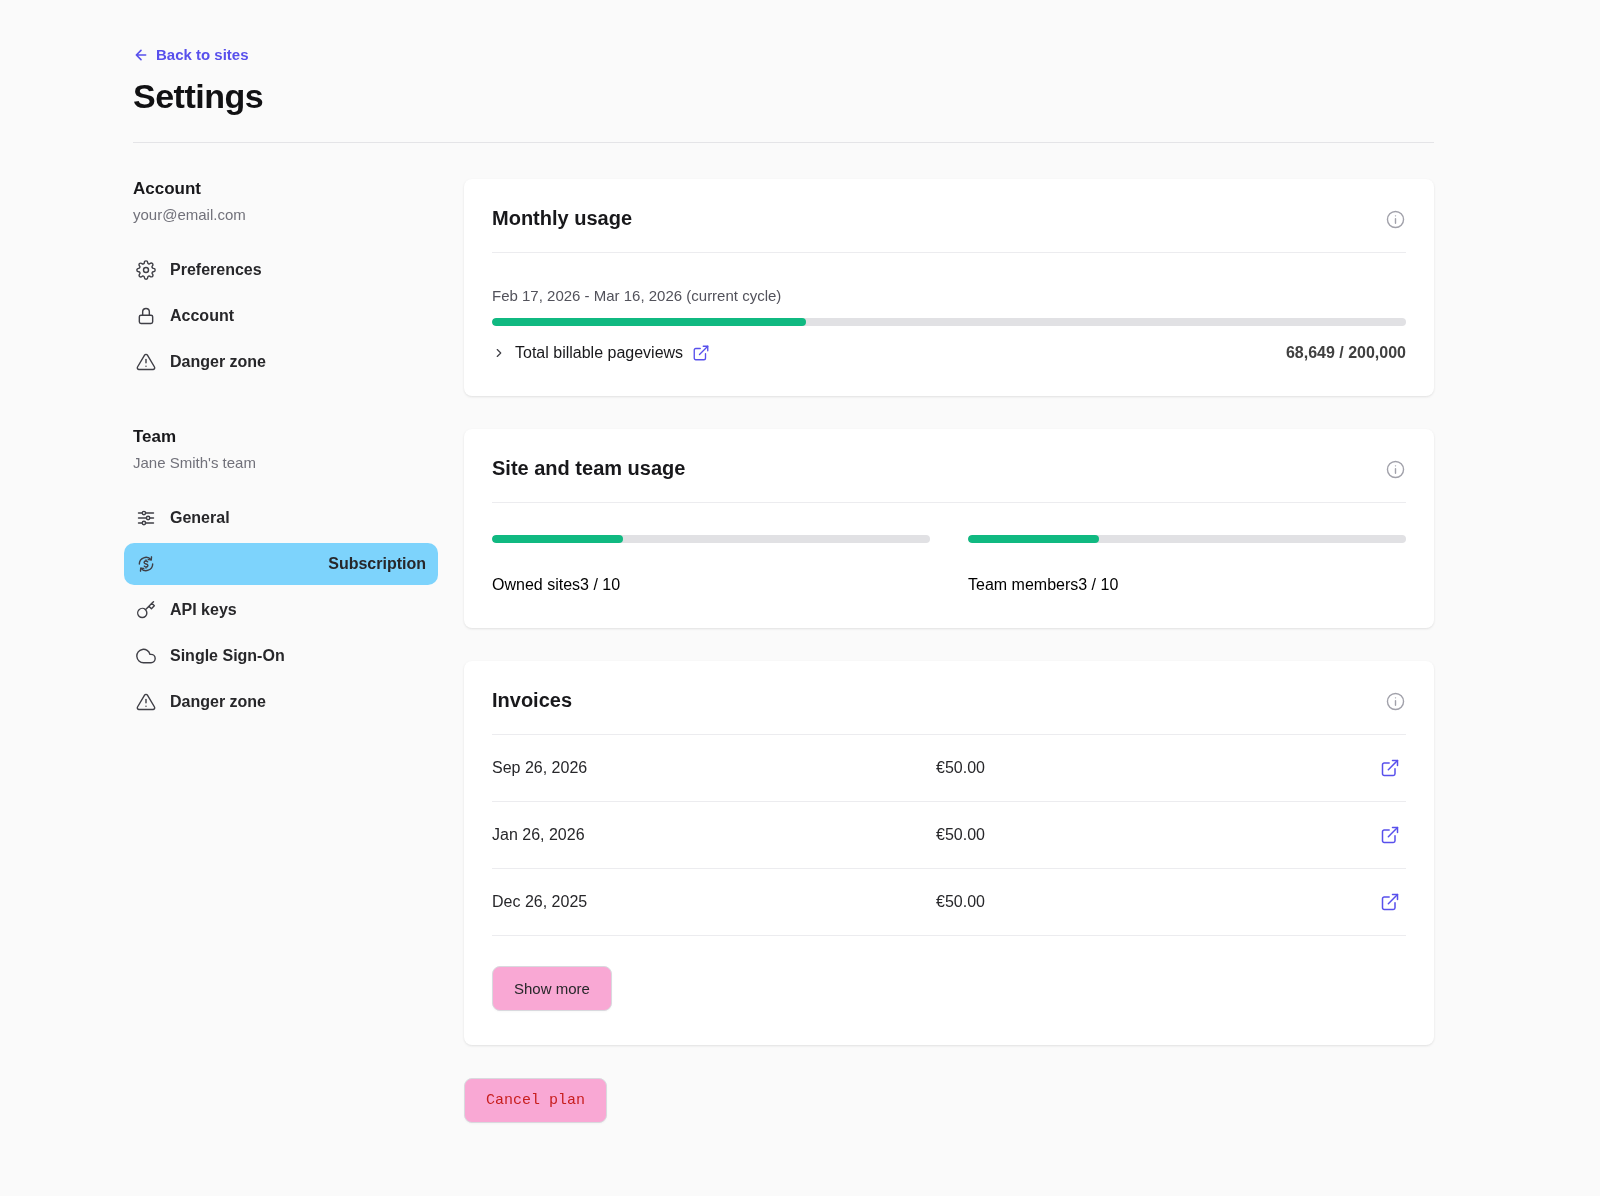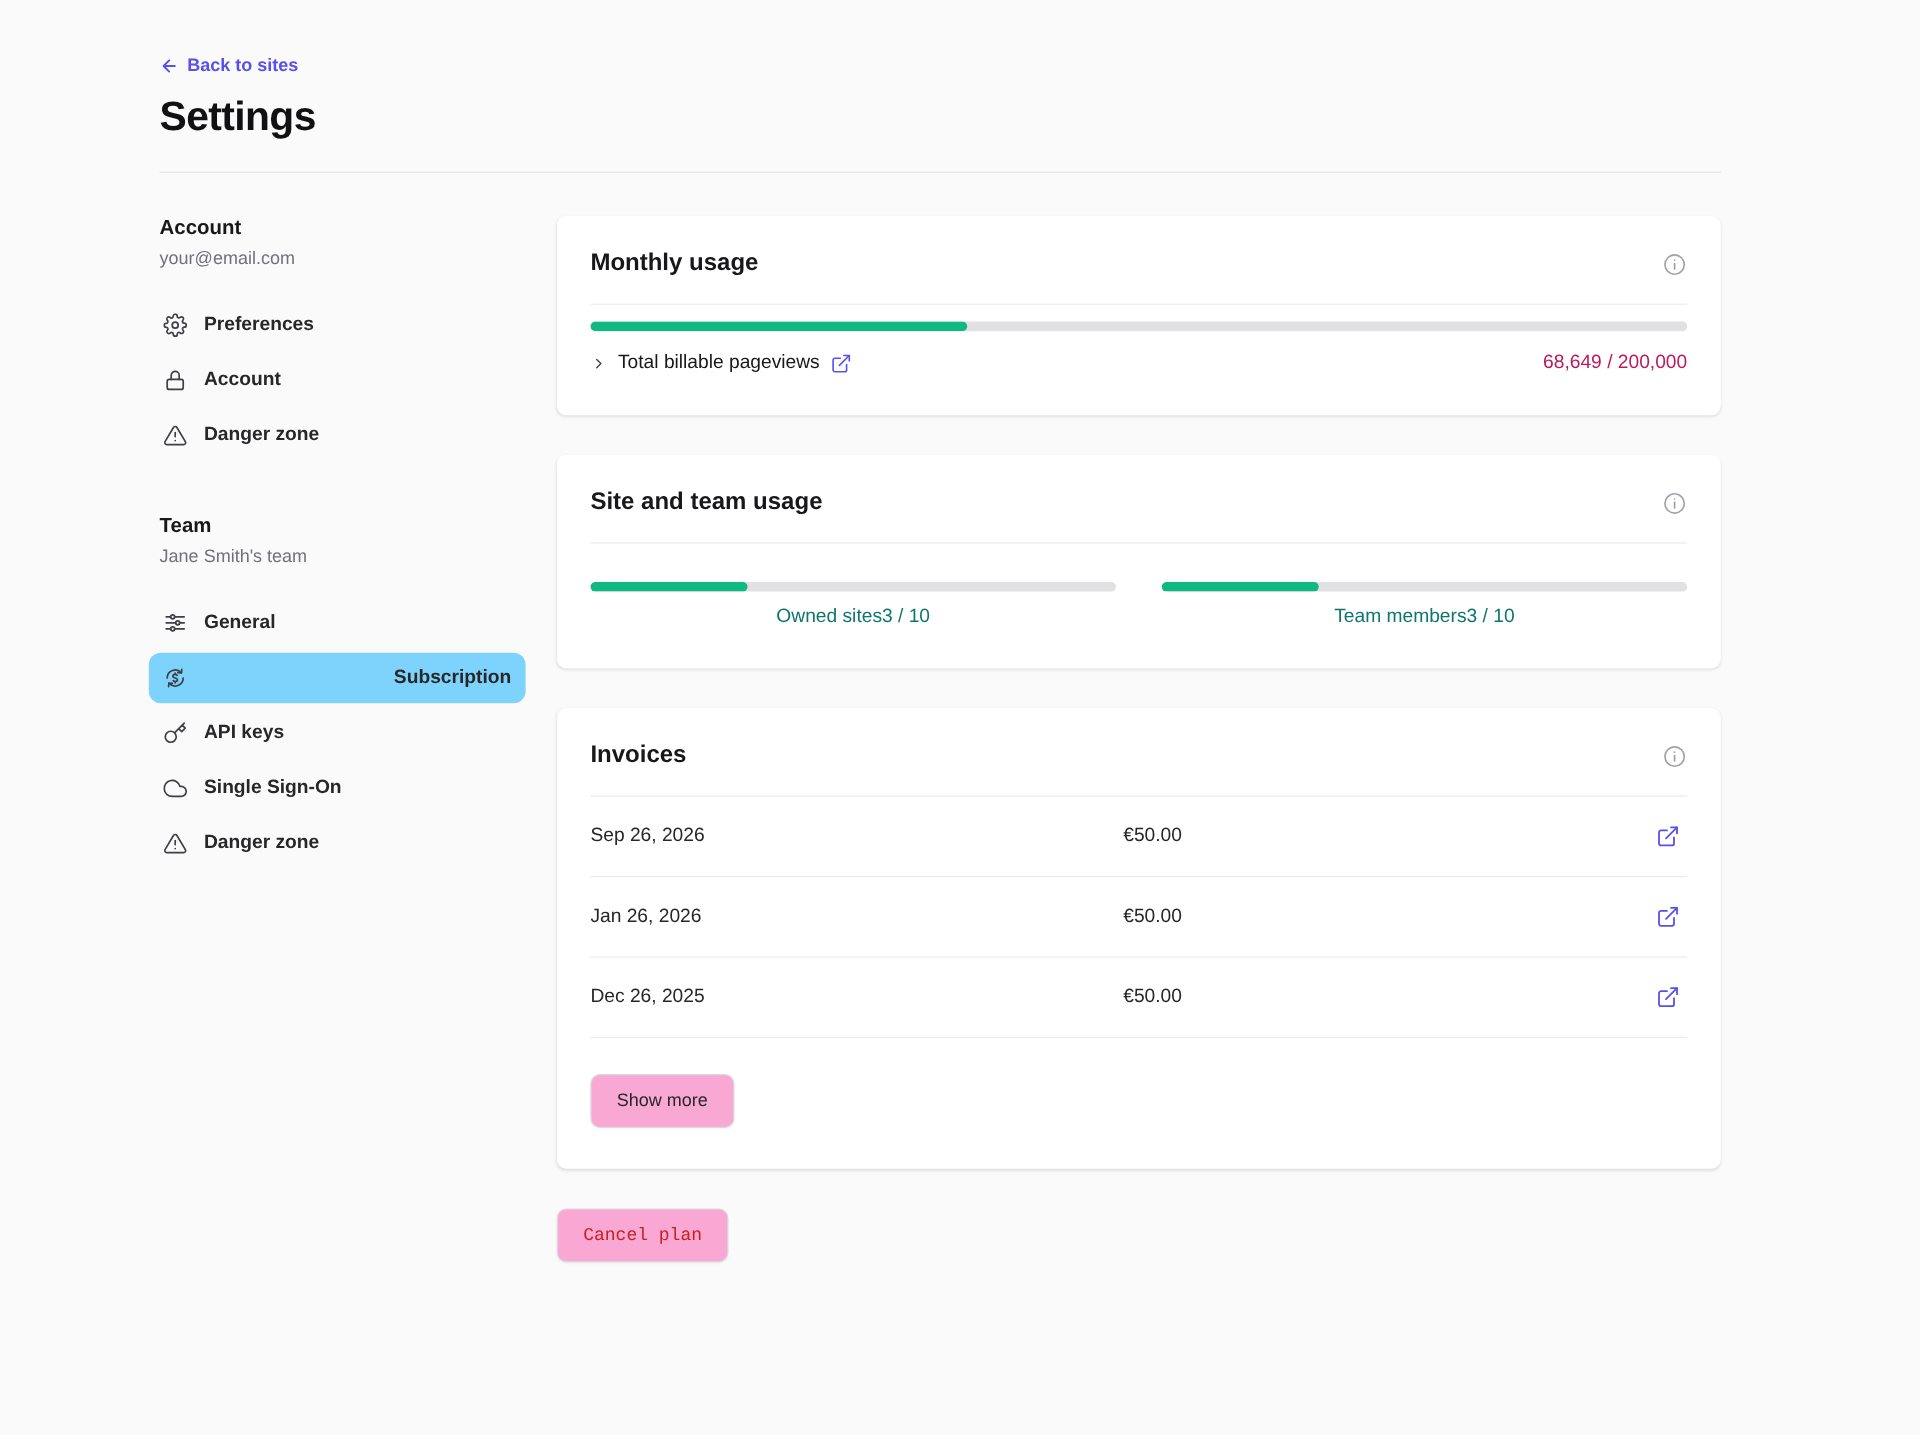--- a/index.html
+++ b/index.html
@@ -130,36 +130,36 @@
     cursor: pointer;
   }
   .usage-row-left .chev { display: flex; color: #3f3f46; }
   .usage-row-label { font-size: 16px; font-weight: 500; color: #18181b; }
   .ext-link {
     display: inline-flex;
     color: var(--accent, #5850ec);
     cursor: pointer;
     line-height: 0;
   }
-  .usage-row-value { font-size: 16px; font-weight: 400; color: #be185d; }
+  .usage-row-value { font-size: 16px; font-weight: 700; color: #404040; }
   
   .meters-grid {
     margin-top: 32px;
     display: grid;
     grid-template-columns: 1fr 1fr;
     column-gap: 38px;
   }
   .meter-block .meter-track { margin-top: 0; }
   .meter-caption {
-    margin-top: 12px;
-    display: flex;
-    justify-content: center;
+    margin-top: 33px;
+    display: flex;
+    justify-content: flex-start;
     font-size: 16px;
     font-weight: 500;
-    color: #0f766e;
+    color: #000000;
   }
   
   .invoice-row {
     display: grid;
     grid-template-columns: 1fr 1fr 26px;
     align-items: center;
     padding: 23px 0;
     border-bottom: 1px solid #ececef;
     font-size: 16px;
     color: #27272a;
@@ -341,20 +341,21 @@
       <section class="card">
         <div class="card-head">
           <h2 class="card-title">Monthly usage</h2>
           <button class="info-btn">
             <svg width="21" height="21" viewBox="0 0 24 24">
                 <use href="#i-info"></use>
               </svg>
           </button>
         </div>
         <hr class="card-divider">
+        <div class="cycle-label">Feb 17, 2026 - Mar 16, 2026 (current cycle)</div>
         <div class="meter-track">
           <div class="meter-fill" style="width: 34.3%;"></div>
         </div>
         <div class="usage-row">
           <div class="usage-row-left">
             <span class="chev">
               <svg width="14" height="14" viewBox="0 0 24 24">
                   <use href="#i-chevron-right"></use>
                 </svg>
             </span>

